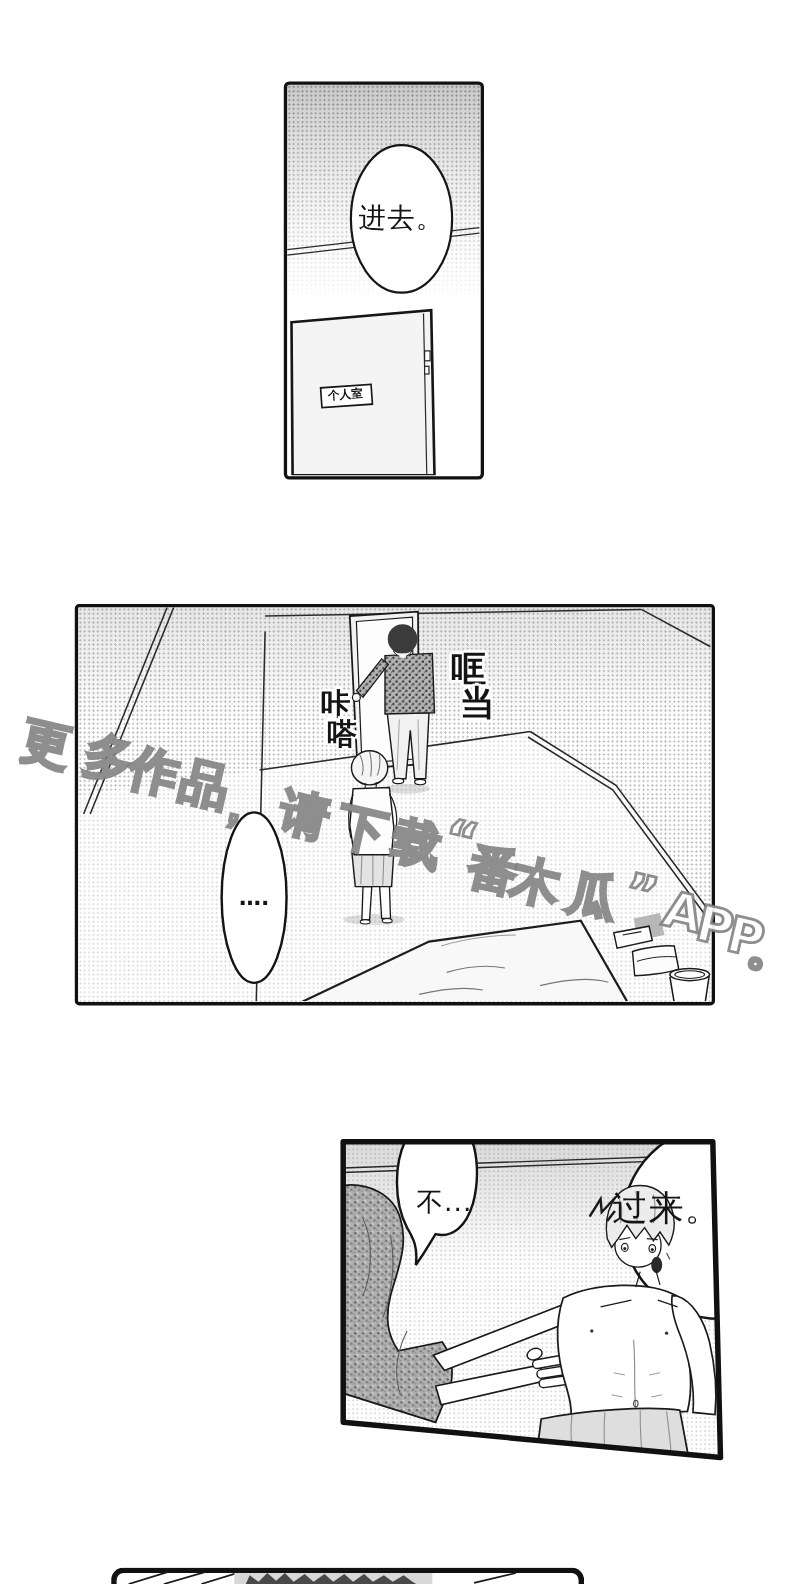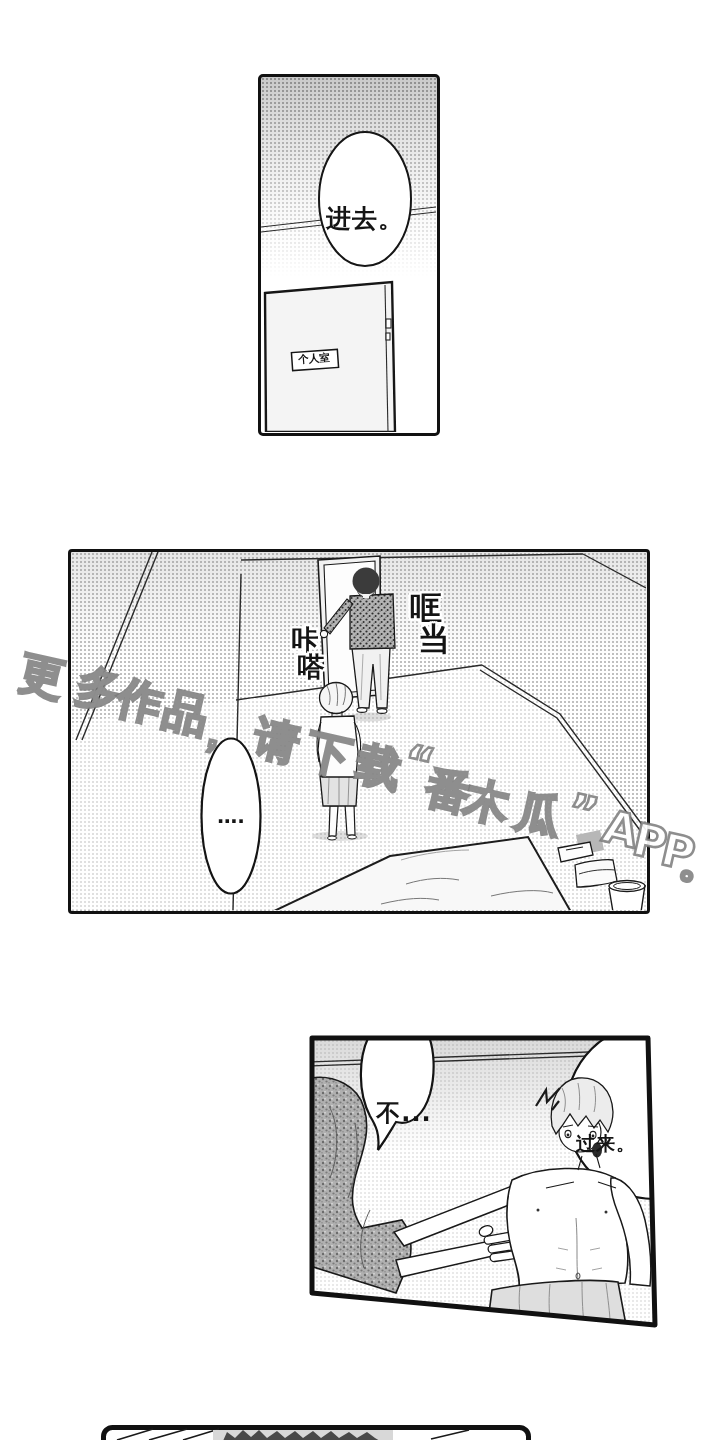--- a/index.html
+++ b/index.html
@@ -26,21 +26,21 @@
     left:68px;top:549px;width:582px;height:365px;
     border:3.5px solid #111;border-radius:4px;
     background-image:
       linear-gradient(180deg, rgba(130,130,130,.20) 0%, rgba(130,130,130,0) 30%),
       radial-gradient(circle, rgba(105,105,105,.42) .8px, transparent 1px);
     background-size:100% 100%,4px 4px;
   }
   #panel3{left:300px;top:1028px;width:360px;height:306px;background:transparent;overflow:visible;}
   #panel4{left:101px;top:1425px;width:430px;height:15px;background:transparent;}
   svg{display:block;}
-  .dlg{font-weight:700;letter-spacing:1px;margin-top:20px;}
+  .dlg{font-weight:400;letter-spacing:1px;}
   .sfx{
     font-weight:bold;
     text-shadow:-2px -2px 0 #fff,2px -2px 0 #fff,-2px 2px 0 #fff,2px 2px 0 #fff,
                 0 -2.5px 0 #fff,0 2.5px 0 #fff,-2.5px 0 0 #fff,2.5px 0 0 #fff;
   }
   .wm-char{
     position:absolute;transform:translate(-50%,-50%) rotate(13deg);
     font-size:45px;font-weight:bold;line-height:1;
     color:rgba(255,255,255,.92);
     -webkit-text-stroke:2.6px rgba(122,122,122,.85);
@@ -261,21 +261,21 @@
 
       <g stroke="#1a1a1a" stroke-width="2.2" fill="none">
         <path d="M236,78 L246,62 L247,74 L260,60"></path>
         <path d="M252,82 L259,73"></path>
       </g>
     </g>
 
     <polygon points="12,10 348,10 355,297 12,265" fill="none" stroke="#111" stroke-width="5" stroke-linejoin="round"></polygon>
   </svg>
   <span class="abs ctr dlg" style="left:104px;top:65px;font-size:24px;">不...</span>
-  <span class="abs ctr dlg" style="left:306px;top:96px;font-size:19px;">过来。</span>
+  <span class="abs ctr dlg" style="left:306px;top:71px;font-size:32px;">过来。</span>
 </div>
 
 <div id="panel4" class="panel" style="overflow:hidden;">
   <svg width="430" height="40" viewBox="0 0 430 40">
     <rect x="2.5" y="2.5" width="425" height="60" rx="9" fill="#ffffff" stroke="#111" stroke-width="5"></rect>
     <g stroke="#1a1a1a" stroke-width="1.6">
       <line x1="16" y1="15" x2="52" y2="4"></line>
       <line x1="48" y1="15" x2="86" y2="4"></line>
       <line x1="82" y1="15" x2="118" y2="4"></line>
       <line x1="330" y1="14" x2="368" y2="5"></line>

